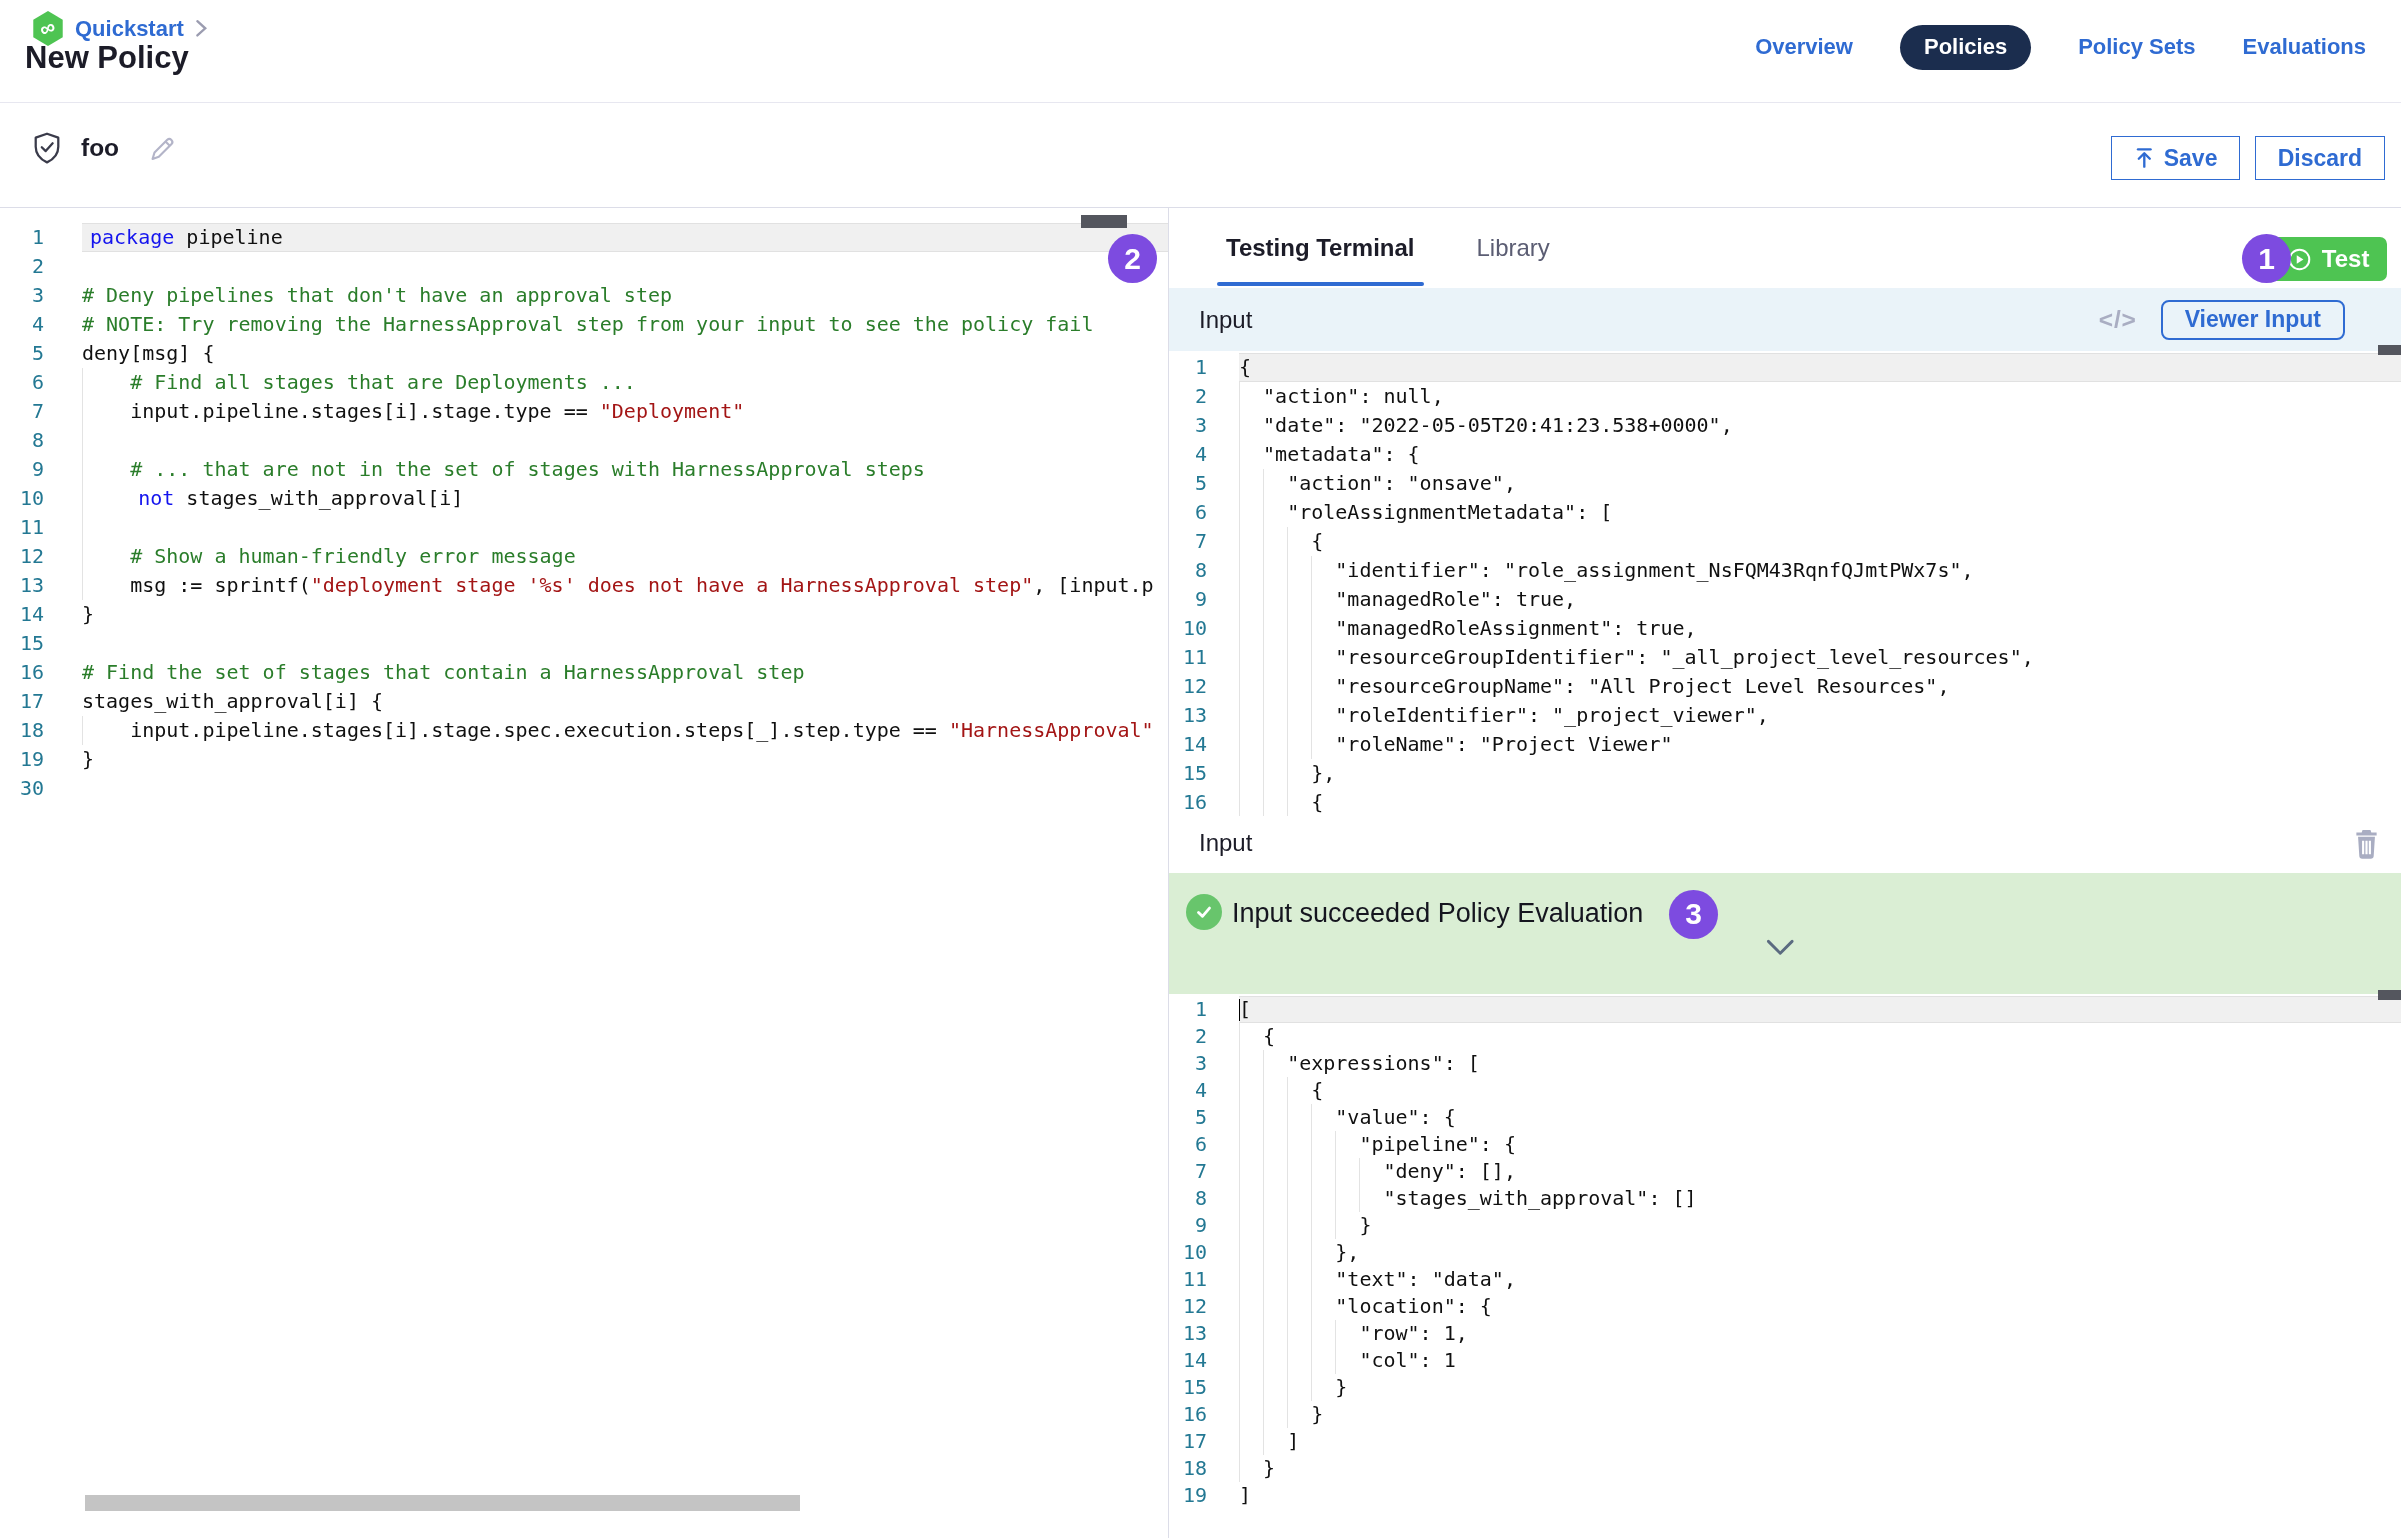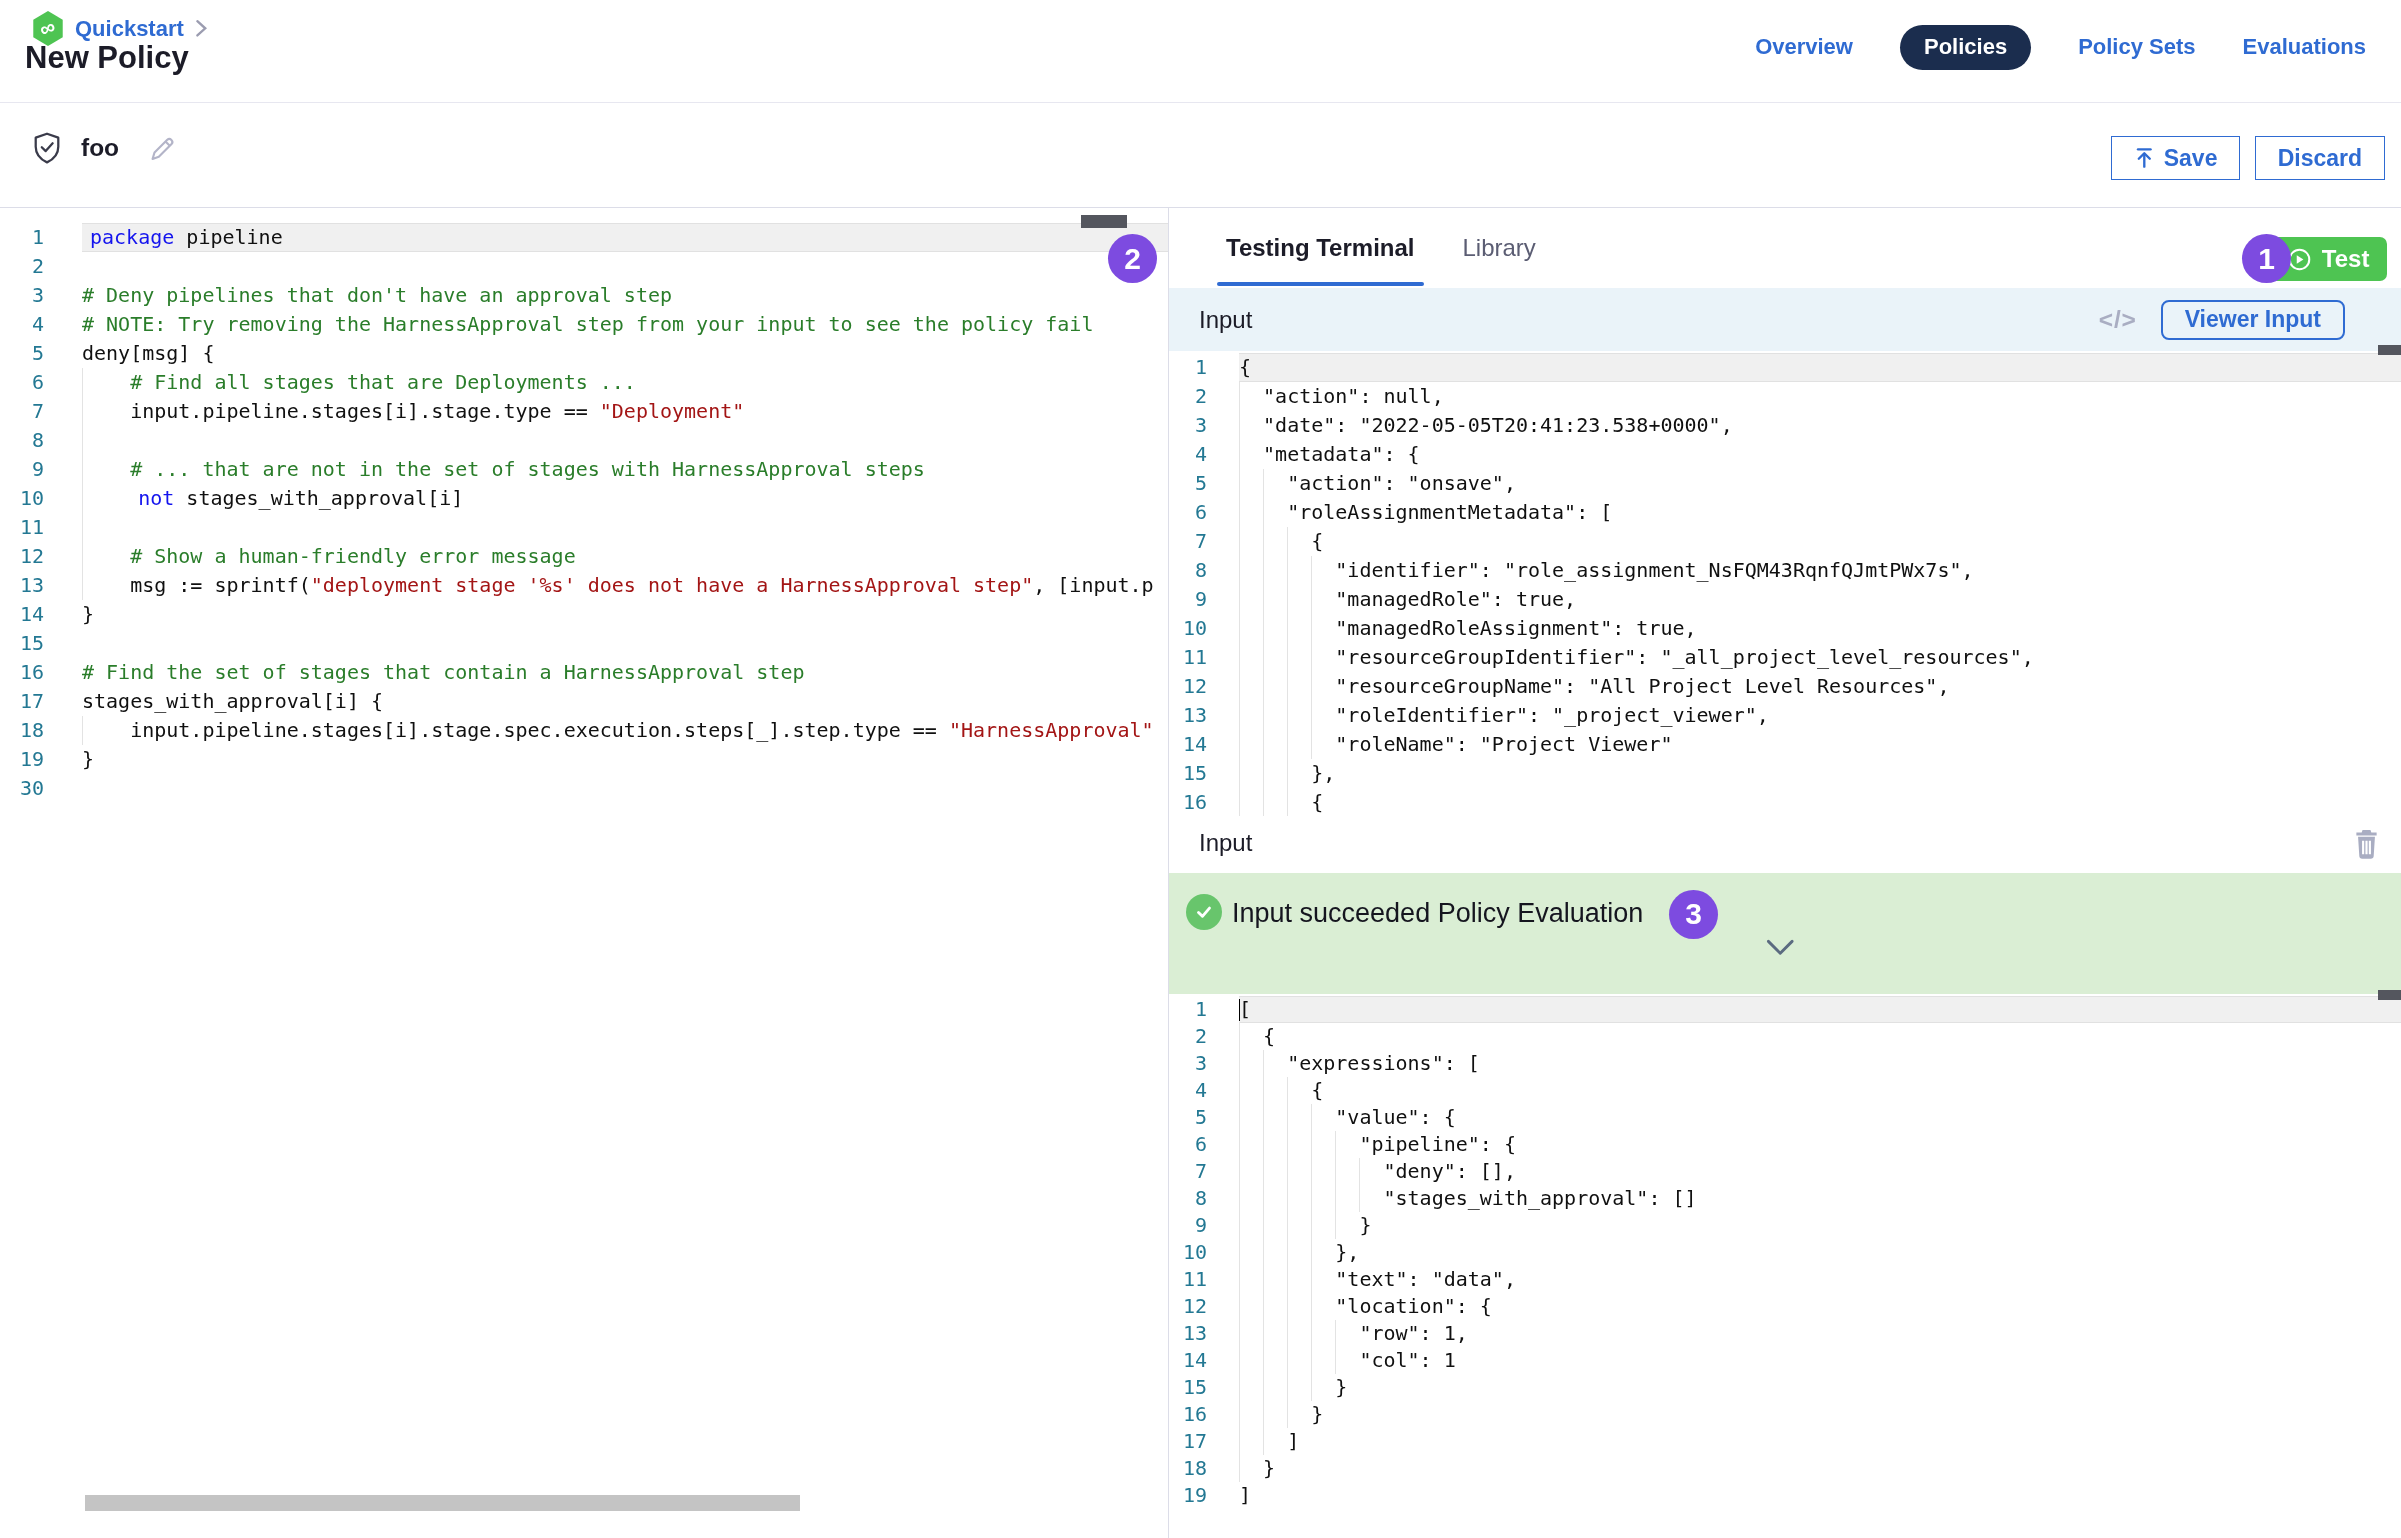--- a/index.html
+++ b/index.html
@@ -46,21 +46,21 @@
   .guide{position:absolute;top:0;bottom:0;width:0.8px;background:var(--guide);}
   .tok-comment{color:var(--comment);}
   .tok-string{color:var(--string);}
   .tok-keyword{color:var(--keyword);padding-left:8px;}
   .cursor{position:absolute;left:-0.8px;top:2.4px;width:2px;height:22px;background:#000;}
   .mini{position:absolute;background:var(--mini);z-index:5;}
   .hscroll{position:absolute;left:85px;top:1495px;width:715px;height:16px;background:var(--scrollbar);}
   
   .rpanel{position:absolute;left:1169px;top:208px;width:1232px;height:1330px;}
   .tabs{position:absolute;left:0;top:0;width:100%;height:80px;display:flex;align-items:flex-end;
-        padding-left:57px;gap:48px;box-sizing:border-box;background:#fff;}
+        padding-left:57px;gap:62px;box-sizing:border-box;background:#fff;}
   .tab{position:relative;font-size:24px;color:var(--tab-inactive);font-weight:500;height:100%;
        display:flex;align-items:center;cursor:pointer;}
   .tab.active{color:var(--text-dark);font-weight:700;}
   .tab.active::after{content:"";position:absolute;left:-9.5px;right:-9.5px;bottom:1.6px;height:4.7px;
        border-radius:2.4px;background:var(--primary-blue);}
   .test-btn{position:absolute;right:14.2px;top:29px;height:44px;padding:0 17.4px;border:none;border-radius:7.1px;
        background:var(--test-green);color:#fff;font-size:24px;font-weight:700;display:flex;align-items:center;
        gap:9.5px;font-family:"Liberation Sans",sans-serif;cursor:pointer;}
   .input-bar{position:absolute;left:0;top:80px;width:100%;height:63px;background:var(--input-bar);
        display:flex;align-items:center;box-sizing:border-box;padding:0 56px 0 30px;}

